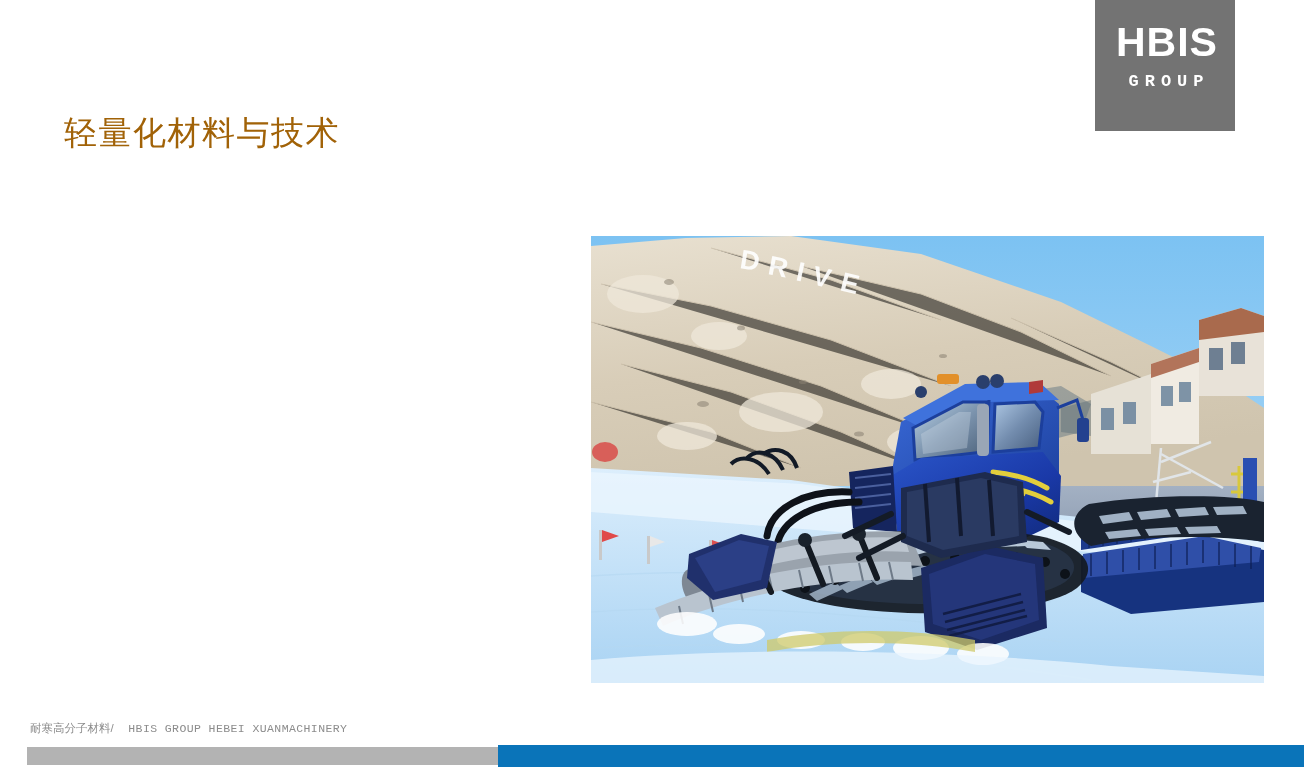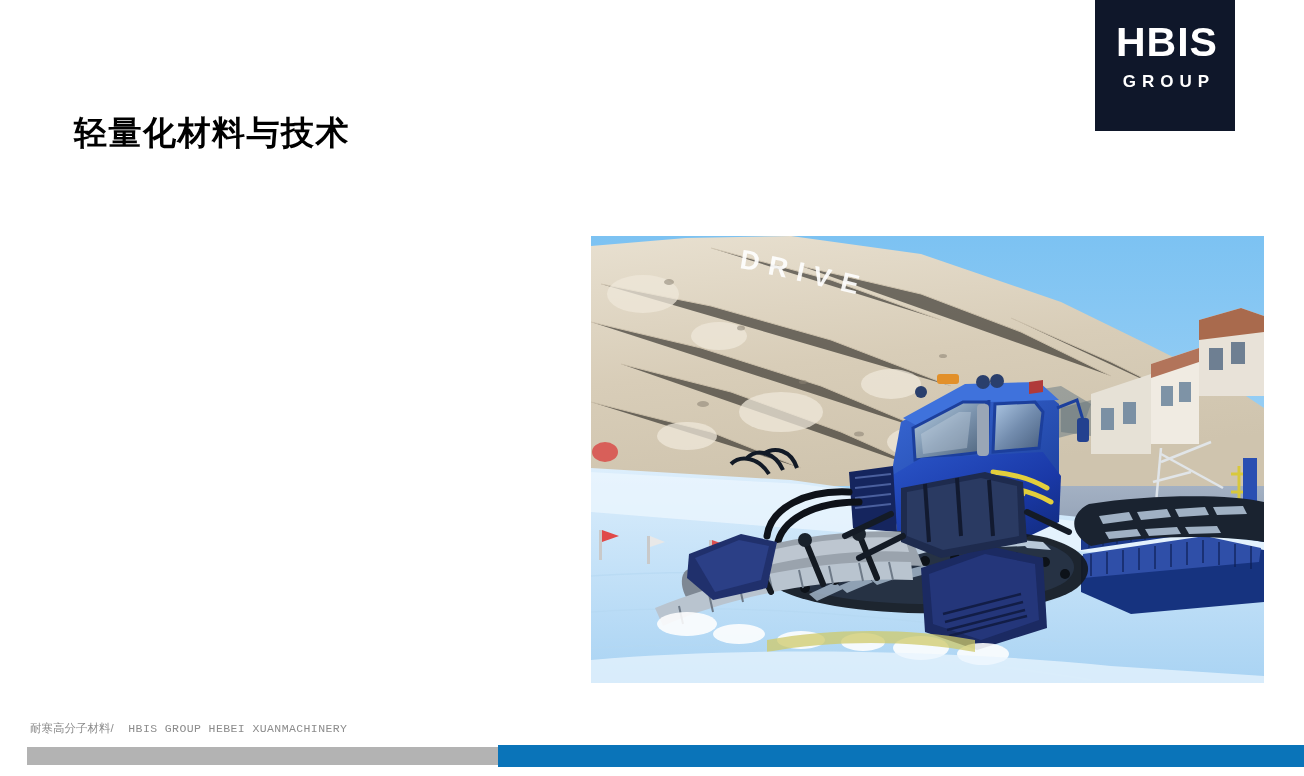--- a/index.html
+++ b/index.html
@@ -23,55 +23,55 @@
     overflow: hidden;
   }
 
   
   .logo-block {
     position: absolute;
     left: 1095px;
     top: 0px;
     width: 140px;
     height: 131px;
-    background: #0f172a;
+    background: #737373;
     color: #ffffff;
     box-sizing: border-box;
     padding-top: 22px;
   }
   .logo-hbis {
     font-family: "Liberation Sans", "DejaVu Sans", sans-serif;
     font-weight: bold;
     font-size: 41px;
     letter-spacing: 1px;
     line-height: 1.0;
     text-align: center;
     color: #ffffff;
     padding-left: 4px;
   }
   .logo-group {
-    font-family: Liberation Sans, sans-serif;
+    font-family: Liberation Mono, monospace;
     font-weight: bold;
     font-size: 17px;
     letter-spacing: 6px;
     line-height: 1.0;
     text-align: center;
     margin-top: 10px;
     padding-left: 8px;
     color: #ffffff;
   }
 
   
   .slide-title {
     position: absolute;
-    left: 74px;
+    left: 64px;
     top: 113px;
     font-size: 33px;
-    font-weight: bold;
-    color: #000000;
+    font-weight: normal;
+    color: #a16207;
     letter-spacing: 1.5px;
     line-height: 1.2;
     white-space: nowrap;
   }
 
   
   .body-col {
     position: absolute;
     left: 54px;
     top: 219px;

